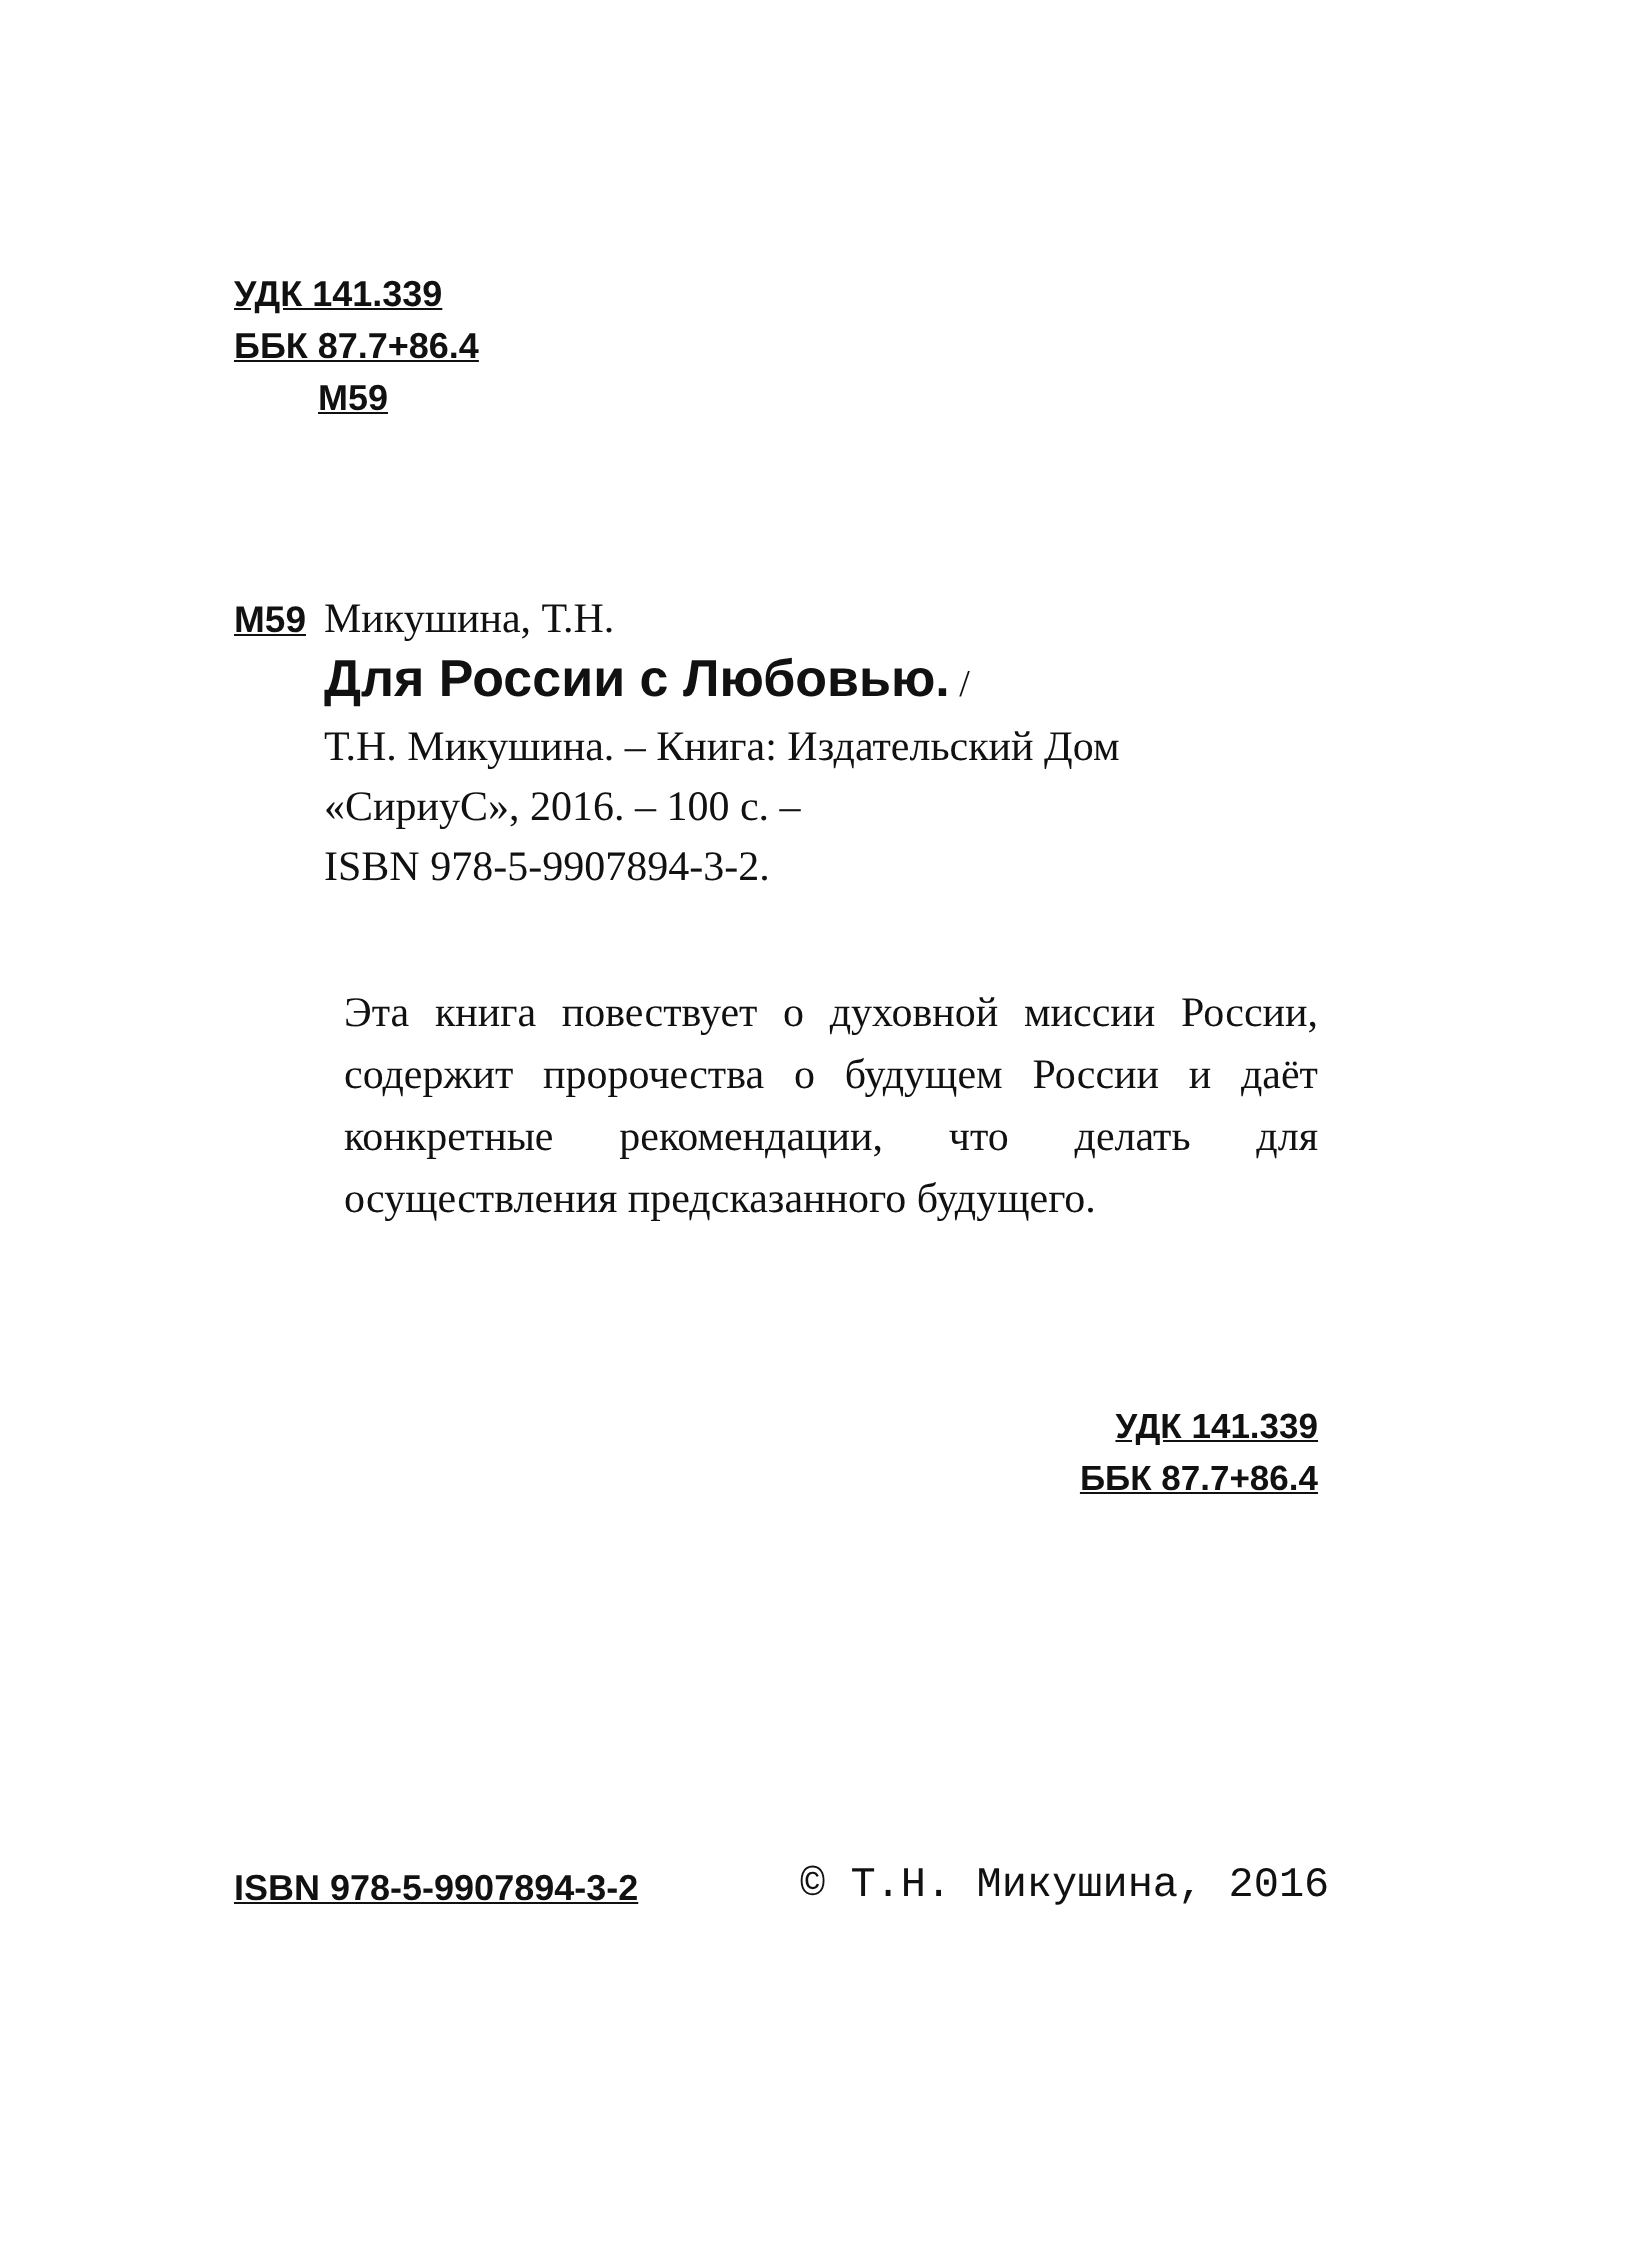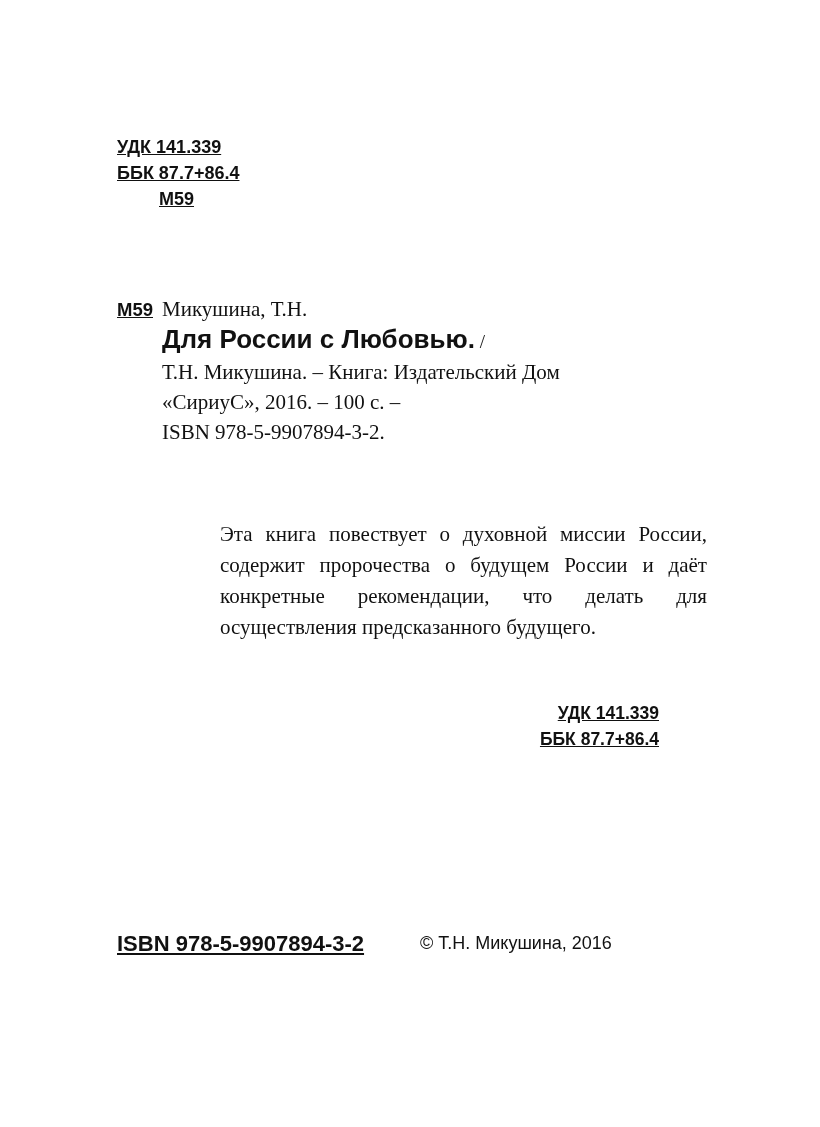--- a/index.html
+++ b/index.html
@@ -12,28 +12,28 @@
   .top-codes { left: 117px; top: 134px; font-size: 18px; line-height: 26px; }
   .top-codes .author-mark { padding-left: 42px; display: block; }
   .top-codes span { display: block; }
 
   .card-mark { left: 117px; top: 295px; font-size: 18.5px; line-height: 29px; }
   .card { left: 162px; top: 294px; font-size: 21px; line-height: 30px; }
   .card .line { display: block; }
   .card .title { font-family: "Liberation Sans", "DejaVu Sans", sans-serif; font-weight: bold; font-size: 26px; }
   .card .slash { font-family: "Liberation Serif", "DejaVu Serif", serif; font-weight: normal; font-size: 19px; }
 
-  .annotation { left: 172px; top: 519px; width: 487px; font-size: 21px; line-height: 31px; white-space: normal; margin-left: 48px; }
+  .annotation { left: 172px; top: 491px; width: 487px; font-size: 21px; line-height: 31px; white-space: normal; }
   .annotation p { margin: 0 0 14px 0; text-align: justify; text-align-last: left; }
 
   .bottom-codes { left: 460px; top: 700px; width: 199px; text-align: right; font-size: 17.5px; line-height: 26px; }
   .bottom-codes span { display: block; }
 
-  .isbn-footer { left: 117px; top: 931px; font-size: 22px; line-height: 26px; }
-  .copyrights { left: 420px; top: 929px; font-size: 18px; line-height: 29px; }
+  .isbn-footer { left: 117px; top: 931px; font-size: 18px; line-height: 26px; }
+  .copyrights { left: 400px; top: 929px; font-size: 21px; line-height: 29px; font-family: Liberation Mono, monospace; }
   .copyrights span { display: block; }
 </style>
 </head>
 <body>
 
 <div class="abs sans bold top-codes">
   <span>УДК 141.339</span>
   <span>ББК 87.7+86.4</span>
   <span class="author-mark">М59</span>
 </div>

